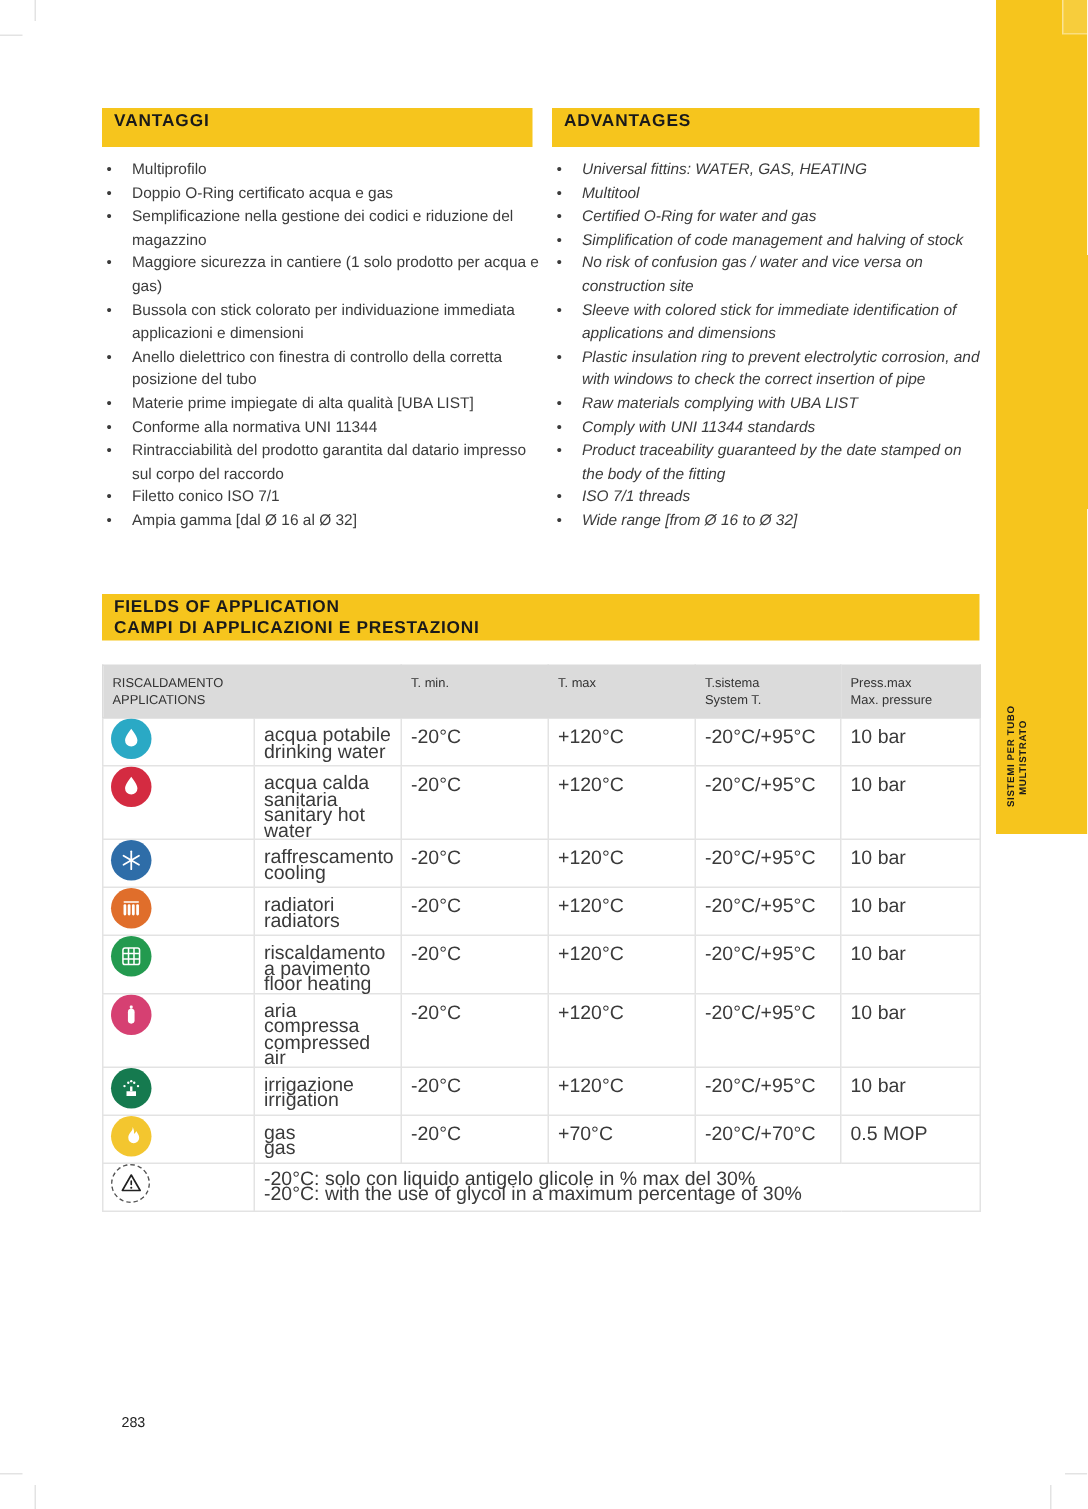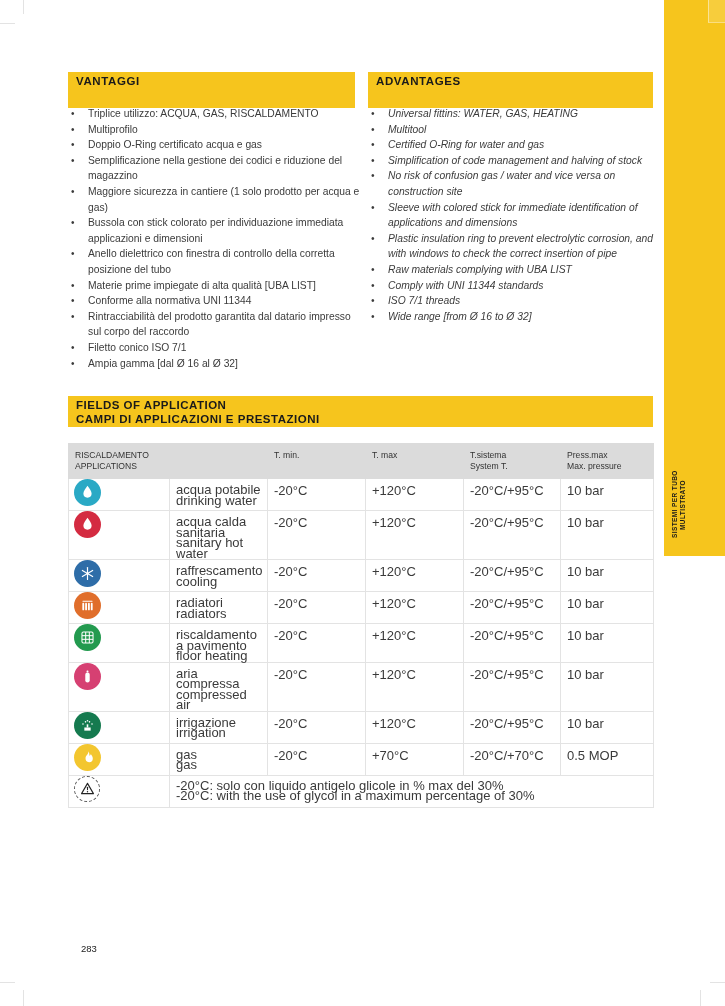--- a/index.html
+++ b/index.html
@@ -40,21 +40,21 @@
   .crop { position: absolute; background: #e3e3e3; }
   .crop.tl-v { left: 23px; top: 0; width: 1px; height: 14px; }
   .crop.tl-h { left: 0; top: 23px; width: 15px; height: 1px; }
   .crop.bl-h { left: 0; top: 982px; width: 15px; height: 1px; }
   .crop.bl-v { left: 23px; top: 990px; width: 1px; height: 16px; }
   .crop.br-h { left: 710px; top: 982px; width: 15px; height: 1px; }
   .crop.br-v { left: 700px; top: 990px; width: 1px; height: 16px; }
 
   
   .bar {
-    position: absolute; height: 36px; background: #F6C51D;
+    position: absolute; height: 26px; background: #F6C51D;
     font-size: 11.5px; font-weight: bold; color: #1a1a1a;
     line-height: 18px; padding-left: 8px; letter-spacing: 0.6px;
   }
   .bar.vantaggi  { left: 68px;  top: 72px; width: 287px; }
   .bar.advantages{ left: 368px; top: 72px; width: 285px; }
 
   
   .blist {
     position: absolute; top: 106px;
     font-size: 10.3px; line-height: 15.6px; color: #3b3b3b;
@@ -128,21 +128,20 @@
   <div class="crop tl-h"></div>
   <div class="crop bl-h"></div>
   <div class="crop bl-v"></div>
   <div class="crop br-h"></div>
   <div class="crop br-v"></div>
 
   <div class="bar vantaggi">VANTAGGI</div>
   <div class="bar advantages">ADVANTAGES</div>
 
   <ul class="blist it">
-    <li>Triplice utilizzo: ACQUA, GAS, RISCALDAMENTO</li>
     <li>Multiprofilo</li>
     <li>Doppio O-Ring certificato acqua e gas</li>
     <li>Semplificazione nella gestione dei codici e riduzione del magazzino</li>
     <li>Maggiore sicurezza in cantiere (1 solo prodotto per acqua e gas)</li>
     <li>Bussola con stick colorato per individuazione immediata applicazioni e dimensioni</li>
     <li>Anello dielettrico con finestra di controllo della corretta posizione del tubo</li>
     <li>Materie prime impiegate di alta qualità [UBA LIST]</li>
     <li>Conforme alla normativa UNI 11344</li>
     <li>Rintracciabilità del prodotto garantita dal datario impresso sul corpo del raccordo</li>
     <li>Filetto conico ISO 7/1</li>
@@ -152,20 +151,21 @@
   <ul class="blist en">
     <li>Universal fittins: WATER, GAS, HEATING</li>
     <li>Multitool</li>
     <li>Certified O-Ring for water and gas</li>
     <li>Simplification of code management and halving of stock</li>
     <li>No risk of confusion gas / water and vice versa on construction site</li>
     <li>Sleeve with colored stick for immediate identification of applications and dimensions</li>
     <li>Plastic insulation ring to prevent electrolytic corrosion, and with windows to check the correct insertion of pipe</li>
     <li>Raw materials complying with UBA LIST</li>
     <li>Comply with UNI 11344 standards</li>
+    <li>Product traceability guaranteed by the date stamped on the body of the fitting</li>
     <li>ISO 7/1 threads</li>
     <li>Wide range [from Ø 16 to Ø 32]</li>
   </ul>
 
   <div class="section-bar">
     <div>FIELDS OF APPLICATION</div>
     <div>CAMPI DI APPLICAZIONI E PRESTAZIONI</div>
   </div>
 
   <div class="apps-table-wrap">

